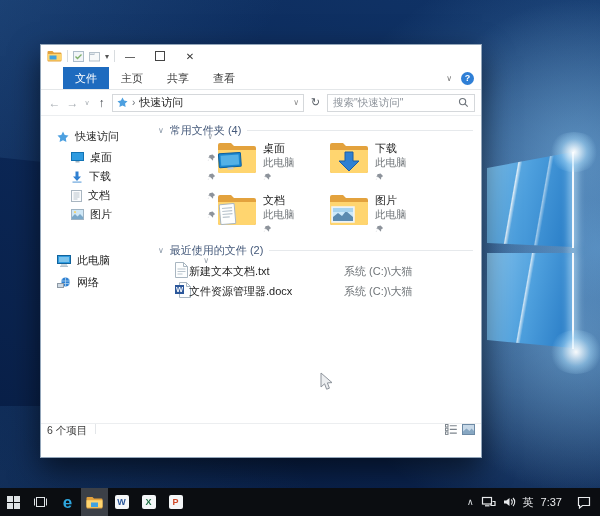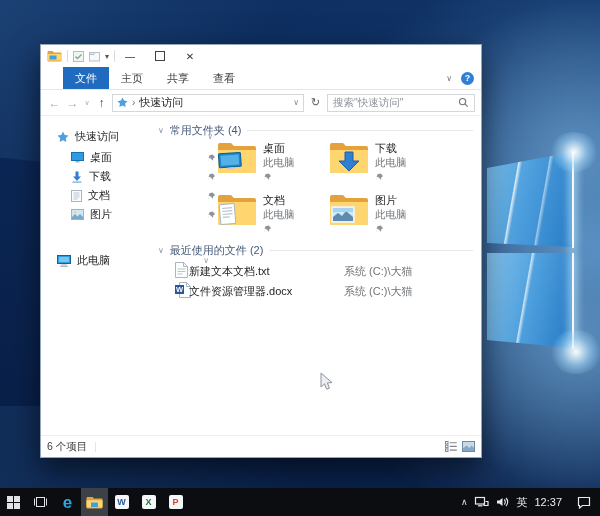--- a/index.html
+++ b/index.html
@@ -86,22 +86,22 @@
   .tile{position:absolute;width:150px;height:46px;}
   .tile .ticon{position:absolute;left:0;top:2px;}
   .tile .tname{position:absolute;left:46px;top:2px;color:#1e1e1e;white-space:nowrap;}
   .tile .tloc{position:absolute;left:46px;top:17px;color:#6f7478;font-size:10.5px;white-space:nowrap;}
   .tile .tpin{position:absolute;left:46px;top:32px;}
   .file-row{position:absolute;left:0;width:100%;height:18px;}
   .file-row .ficon{position:absolute;left:22px;top:0;}
   .file-row .fname{position:absolute;left:36px;top:2px;color:#1e1e1e;white-space:nowrap;}
   .file-row .fpath{position:absolute;left:191px;top:2px;color:#6f7478;white-space:nowrap;}
 
-  .statusbar{position:absolute;left:0;right:0;bottom:0;height:22px;border-top:1px solid #eceef0;
-    display:flex;align-items:center;padding:0 6px;font-size:10.5px;color:#3d3d3d;box-sizing:border-box;}
+  .statusbar{position:absolute;left:0;right:0;bottom:0;height:34px;border-top:1px solid #eceef0;
+    display:flex;align-items:flex-start;padding:0 6px;font-size:10.5px;color:#3d3d3d;box-sizing:border-box;}
   .st-sep{width:1px;height:10px;background:#e3e6e9;margin-left:8px;}
   .st-views{margin-left:auto;display:flex;gap:5px;align-items:center;}
 
   
   .taskbar{position:absolute;left:0;right:0;bottom:0;height:28px;background:#0b0d11;display:flex;align-items:center;z-index:5;}
   .tb-btn{width:27px;height:28px;display:flex;align-items:center;justify-content:center;flex:none;}
   .tb-btn.active{background:#3c4047;}
   .win-grid{width:13px;height:13px;display:grid;grid-template-columns:1fr 1fr;grid-template-rows:1fr 1fr;gap:1px;}
   .win-grid span{background:#dfe3e6;}
   .edge-e{color:#2ea7e0;font-size:17px;font-weight:bold;line-height:1;}
@@ -265,20 +265,28 @@
           <svg width="14" height="12" viewBox="0 0 14 12">
             <rect x="0.5" y="0.5" width="13" height="8" fill="#2f9be0" stroke="#11639c"></rect>
             <rect x="2" y="2" width="10" height="5" fill="#7cc3ec"></rect>
             <rect x="4" y="9.5" width="6" height="1" fill="#9fb3c2"></rect>
             <rect x="3" y="10.8" width="8" height="1" fill="#9fb3c2"></rect>
           </svg>
           <span class="lbl">此电脑</span>
           <span class="side-caret">∨</span>
         </div>
 
+        <div class="side-item ind1" style="top:158px">
+          <svg width="14" height="11" viewBox="0 0 14 11">
+            <circle cx="8.5" cy="5" r="4.5" fill="#2f80d2"></circle>
+            <path d="M4.2 4h8.6M4.6 6.5h7.8M8.5 0.6v8.8M5.4 1.4c-1.4 2.4-1.4 4.8 0 7.2M11.6 1.4c1.4 2.4 1.4 4.8 0 7.2" stroke="#bfdcf2" stroke-width=".7" fill="none"></path>
+            <rect x="0.5" y="6.5" width="6" height="4" fill="#cfd9e2" stroke="#8d99a5"></rect>
+          </svg>
+          <span class="lbl">网络</span>
+        </div>
       </div>
 
       <div class="main">
 
         <div class="sec" style="top:8px">
           <span class="sec-caret">∨</span>
           <span class="sec-title">常用文件夹 (4)</span>
           <span class="sec-rule"></span>
         </div>
 
@@ -444,20 +452,20 @@
       <svg width="15" height="12" viewBox="0 0 15 12">
         <rect x="1.5" y="1.5" width="9" height="6.5" fill="none" stroke="#e8eaec" stroke-width="1.2"></rect>
         <path d="M4 9.8h4.5" stroke="#e8eaec" stroke-width="1.2"></path>
         <path d="M11.5 5.5h2.5v4h-4v-2" fill="none" stroke="#e8eaec" stroke-width="1.2"></path>
       </svg>
       <svg width="13" height="12" viewBox="0 0 13 12">
         <path d="M1 4.5h2.3L6.5 2v8L3.3 7.5H1z" fill="#e8eaec"></path>
         <path d="M8.2 3.5a3.4 3.4 0 010 5M10 2a5.6 5.6 0 010 8" fill="none" stroke="#e8eaec" stroke-width="1.1"></path>
       </svg>
       <span class="tray-lang">英</span>
-      <span class="tray-time">12:37</span>
+      <span class="tray-time">7:37</span>
       <svg class="tray-ac" width="14" height="13" viewBox="0 0 14 13">
         <path d="M1.5 1.5h11v8h-7l-3 2.5v-2.5h-1z" fill="none" stroke="#e8eaec" stroke-width="1.2"></path>
       </svg>
     </div>
   </div>
 
 </div>
 
 </body></html>

